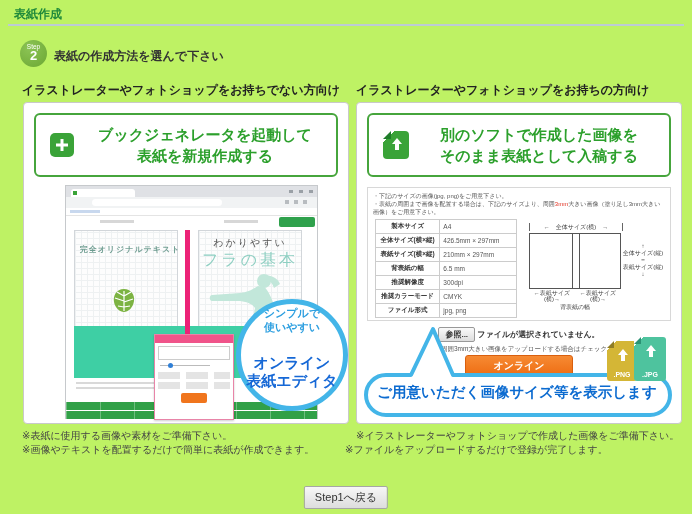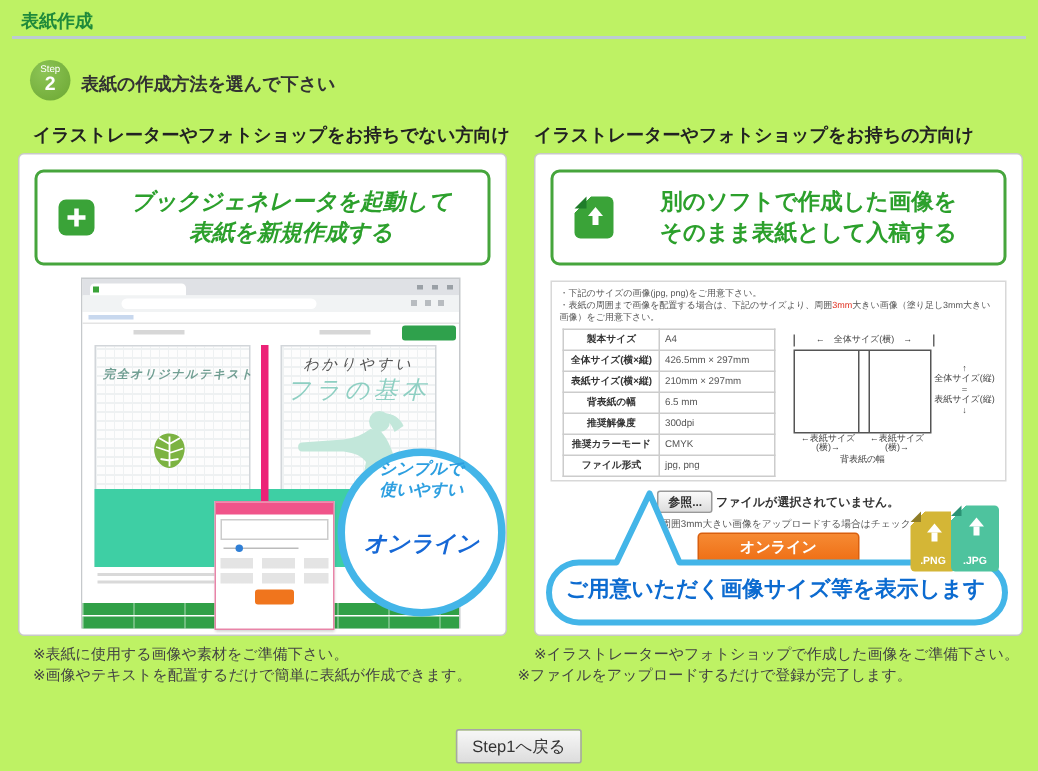--- a/index.html
+++ b/index.html
@@ -10,21 +10,21 @@
   .title-rule{position:absolute;left:8px;right:8px;top:24px;border-top:2px solid #bccbd4;}
   .step-badge{position:absolute;left:20px;top:40px;width:27px;height:27px;border-radius:50%;
               background:radial-gradient(circle at 35% 30%,#8cc455,#6ca733);color:#fff;text-align:center;}
   .step-badge .s1{display:block;font-size:6.5px;margin-top:3px;line-height:7px;}
   .step-badge .s2{display:block;font-size:13px;font-weight:bold;line-height:12px;}
   .step-text{position:absolute;left:54px;top:48px;font-size:12px;font-weight:bold;color:#333;}
   .col-heading{position:absolute;top:82px;font-size:12px;font-weight:bold;color:#222;}
   .col-heading.lh{left:22px;} .col-heading.rh{left:356px;}
   
   .panel{position:absolute;top:102px;width:326px;height:322px;border:1px solid #c9c9c9;border-radius:4px;background:#fff;box-sizing:border-box;}
-  .panel.lp{left:12px;font-style:italic;} .panel.rp{left:356px;}
+  .panel.lp{left:23px;} .panel.rp{left:356px;}
   .cta{position:absolute;left:10px;top:10px;width:304px;height:64px;border:2px solid #46a53c;border-radius:6px;
        box-sizing:border-box;display:flex;align-items:center;background:#fff;cursor:pointer;}
   .cta-text{flex:1;text-align:center;font-size:15px;font-weight:bold;color:#2ca02c;line-height:21px;}
   .plus-icon{position:relative;width:24px;height:24px;margin-left:14px;background:#3aa338;border-radius:5px;flex:0 0 auto;}
   .plus-icon::before,.plus-icon::after{content:"";position:absolute;background:#fff;left:50%;top:50%;}
   .plus-icon::before{width:12px;height:3px;transform:translate(-50%,-50%);}
   .plus-icon::after{width:3px;height:12px;transform:translate(-50%,-50%);}
   .up-icon{position:relative;width:26px;height:28px;margin-left:14px;border-radius:4px;flex:0 0 auto;
            background:linear-gradient(135deg,#fff 0 8px,#3aa338 8px);}
   .up-icon .fold{position:absolute;top:0;left:0;width:0;height:0;border-left:8px solid transparent;border-bottom:8px solid #1f7d2a;}
@@ -210,20 +210,21 @@
         </div>
         <div class="e-bar b1"></div>
         <div class="e-bar b2"></div>
       </div>
     </div>
 
     <div class="circle-bubble">
       <div class="cb1">シンプルで</div>
       <div class="cb2">使いやすい</div>
       <div class="cb3">オンライン</div>
+      <div class="cb4">表紙エディタ</div>
     </div>
   </div>
 
   <div class="panel rp">
     <div class="cta">
       <span class="up-icon">
         <span class="fold"></span>
         <span class="arr">
             <span class="tri"></span>
             <span class="stem"></span>

